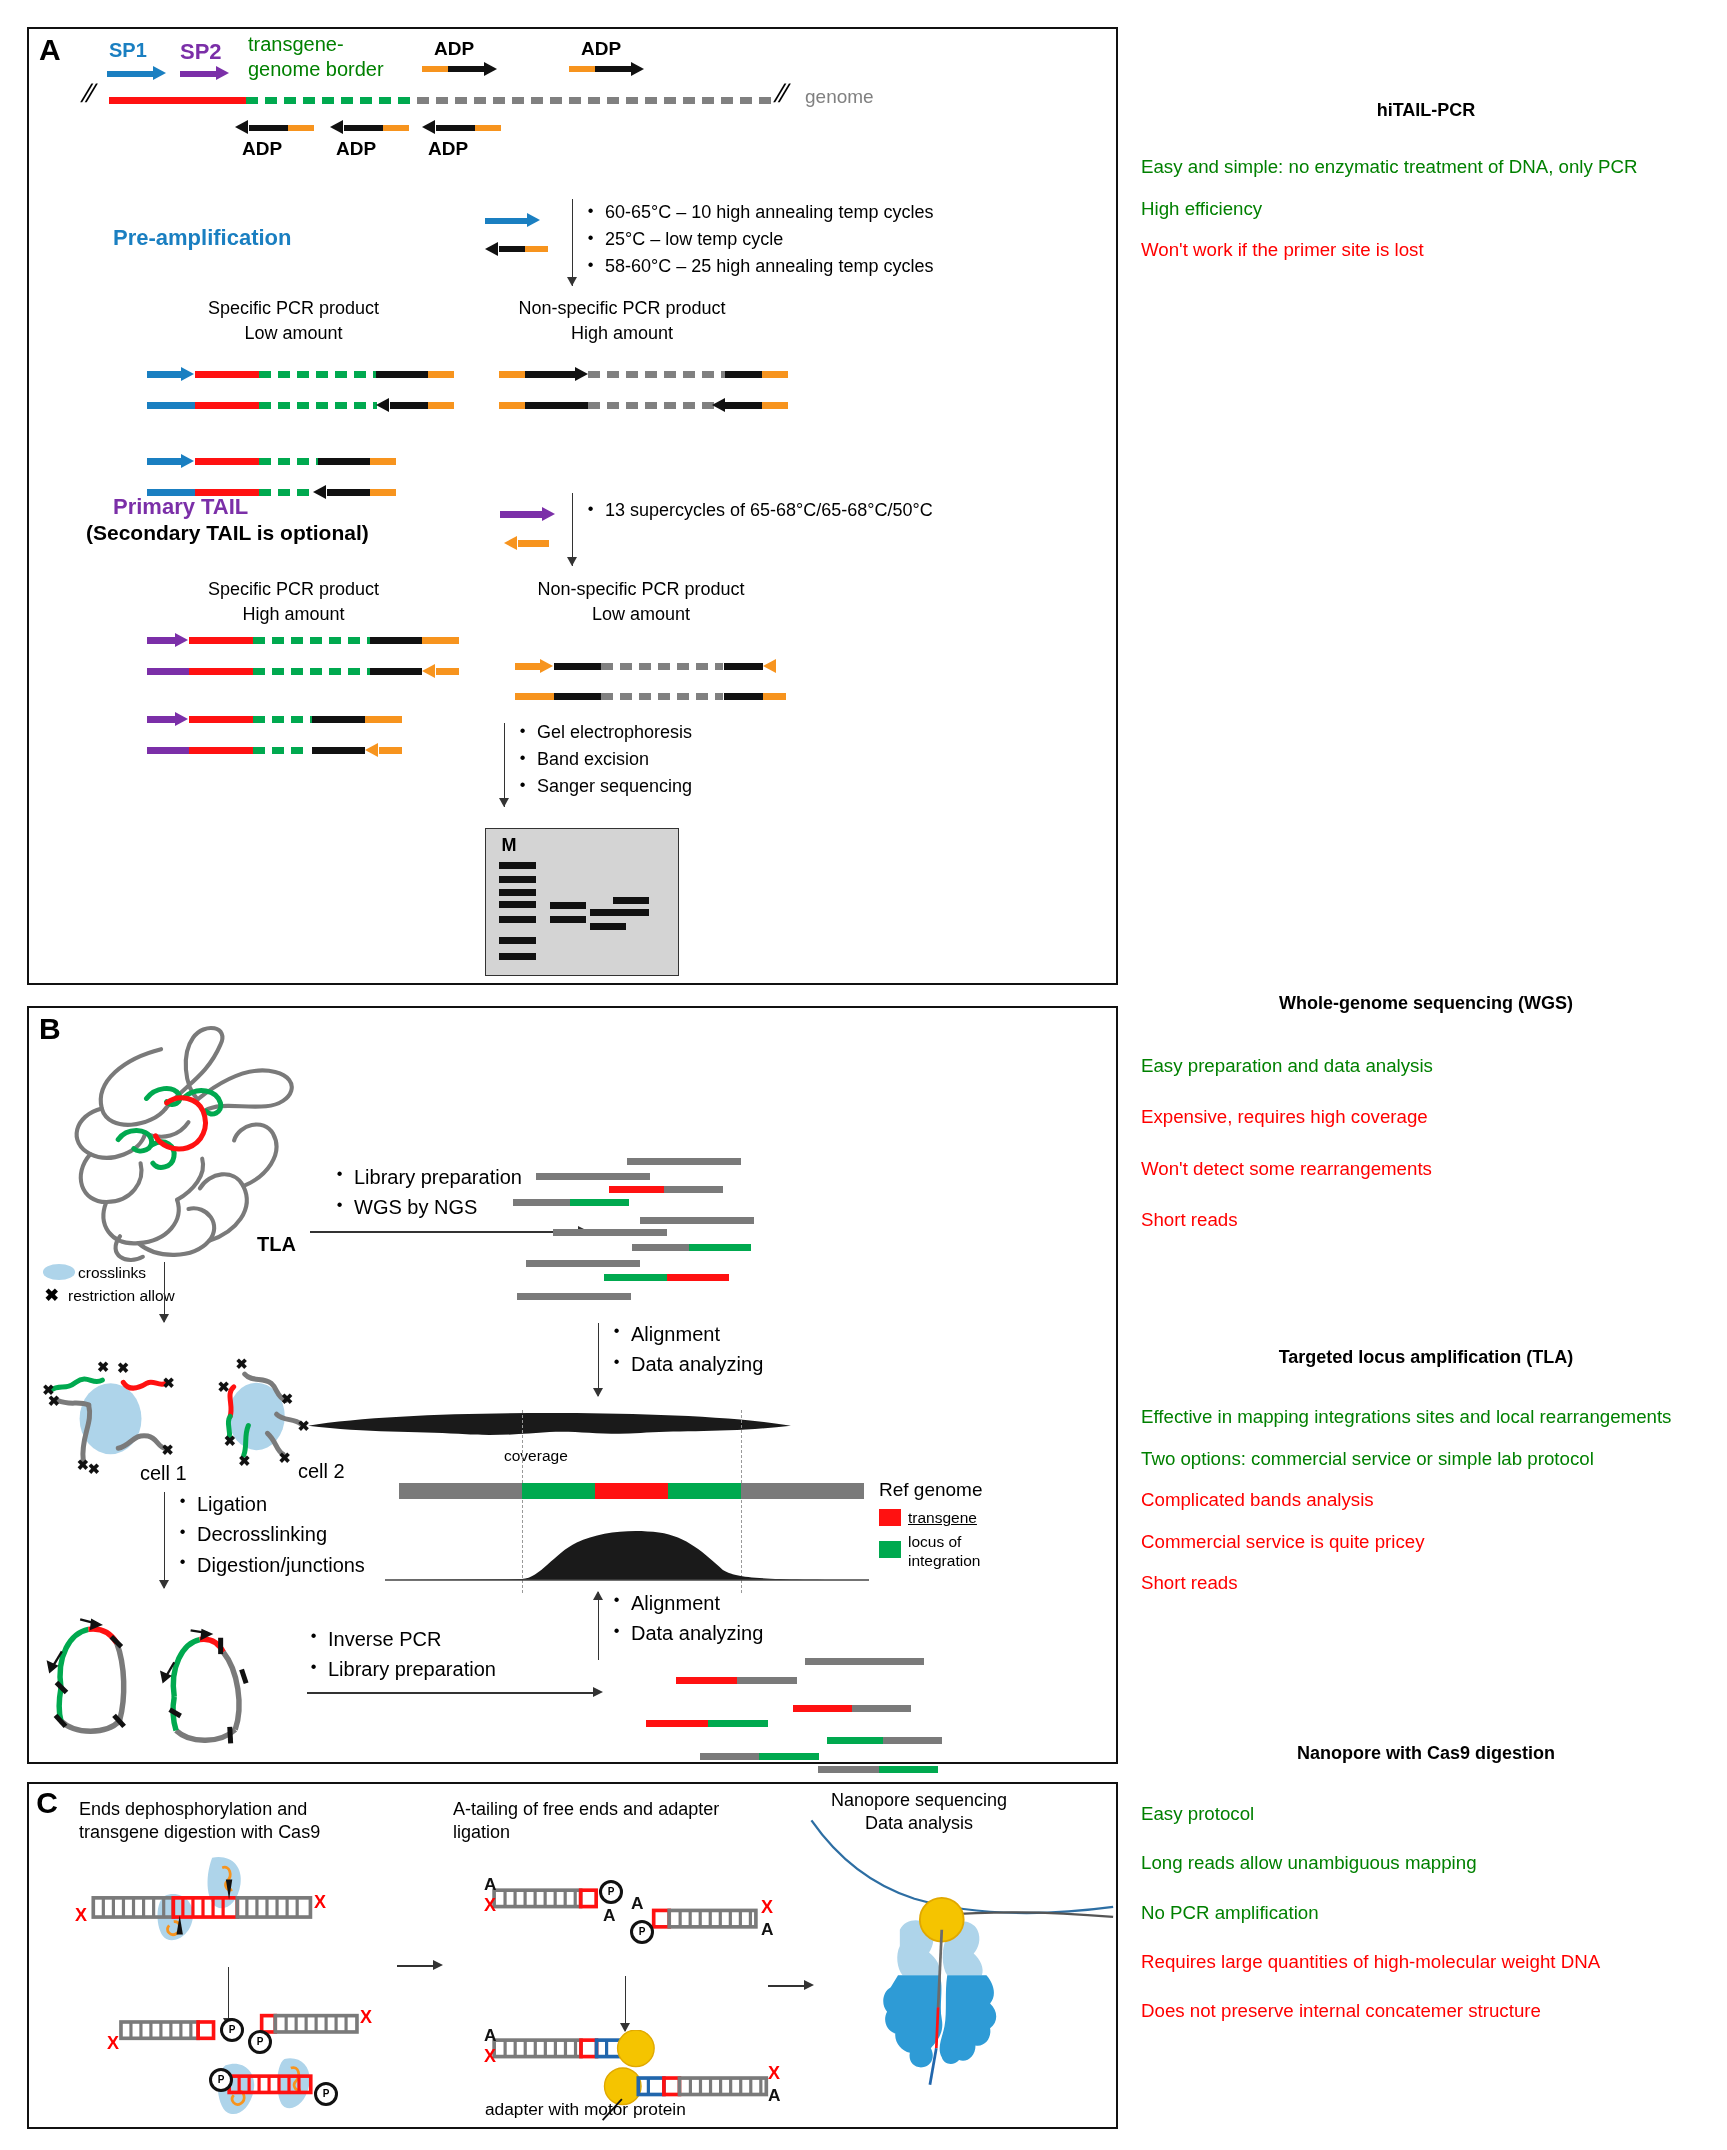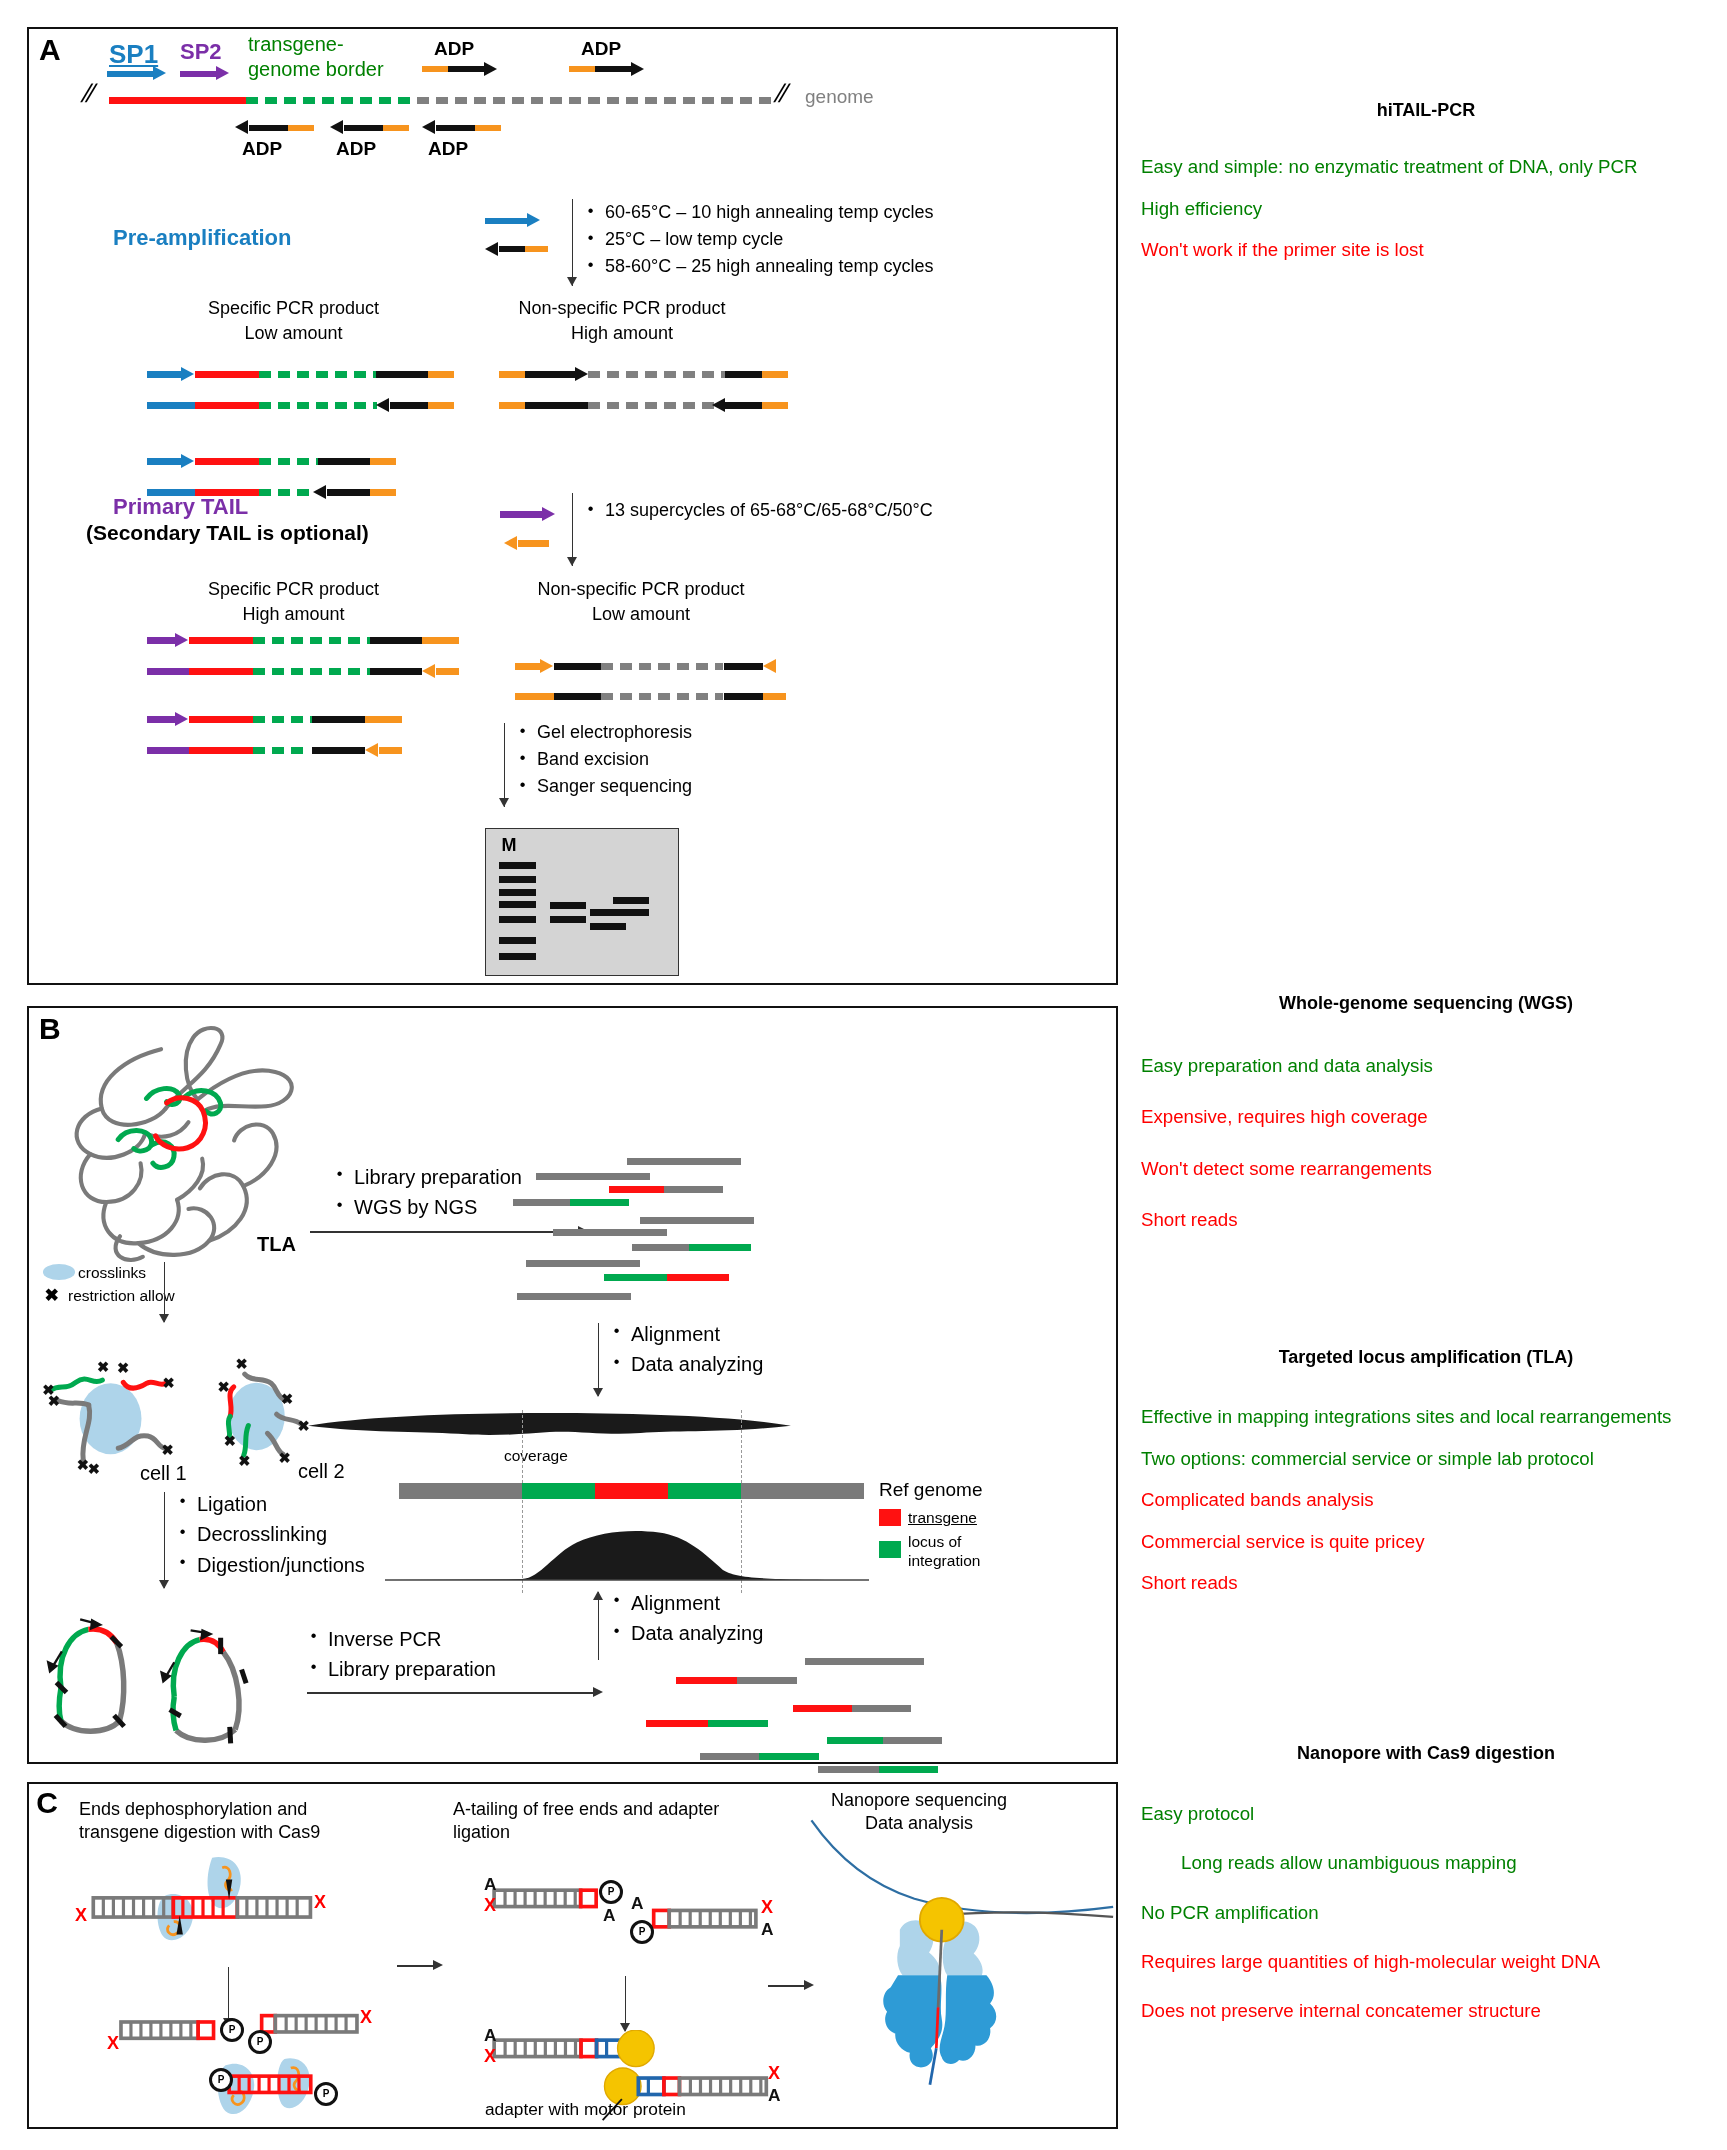--- a/index.html
+++ b/index.html
@@ -71,21 +71,21 @@
          font-size:10px;font-weight:bold;text-align:center;line-height:18px;}
 </style>
 </head>
 <body>
 
 <div class="root">
 
   <div class="panel" id="panel-a">
     <span class="panel-letter" style="left:10px;top:6.4px;">A</span>
 
-    <span class="txt" style="left:80px;top:10px;font-size:26px;font-weight:bold;color:#1a7fc1;text-decoration:underline;">SP1</span>
+    <span class="txt" style="left:80px;top:10px;font-size:20px;font-weight:bold;color:#1a7fc1;">SP1</span>
     <span class="txt" style="left:151px;top:10px;font-size:22px;font-weight:bold;color:#7b2fa8;">SP2</span>
     <div class="seg blue" style="left:78px;top:42px;width:46px;height:6.4px;"></div>
     <div class="ahR blue" style="left:124px;top:37px;"></div>
     <div class="seg purple" style="left:151px;top:42px;width:37px;height:6.4px;"></div>
     <div class="ahR purple" style="left:187px;top:37px;"></div>
 
     <span class="txt" style="left:219px;top:3.7px;font-size:20px;color:#008000;line-height:1.25;">transgene-
 genome border</span>
 
     <span class="slash" style="left:54px;top:50px;">//</span>
@@ -720,21 +720,21 @@
       <div class="con">Complicated bands analysis</div>
       <div class="con">Commercial service is quite pricey</div>
       <div class="con">Short reads</div>
     </div>
 
     <div class="sec" style="top:1716px;">
       <div class="methodhead">Nanopore with Cas9 digestion</div>
     </div>
     <div class="sec" style="top:1775px;">
       <div class="pro" style="margin-bottom:25px;">Easy protocol</div>
-      <div class="pro" style="margin-bottom:25px;margin-left:40px;">Long reads allow unambiguous mapping</div>
+      <div class="pro" style="margin-bottom:25px;">Long reads allow unambiguous mapping</div>
       <div class="pro" style="margin-bottom:25px;">No PCR amplification</div>
       <div class="con" style="margin-bottom:25px;">Requires large quantities of high-molecular weight DNA</div>
       <div class="con">Does not preserve internal concatemer structure</div>
     </div>
   </div>
 
 </div>
 
 
 </body></html>

